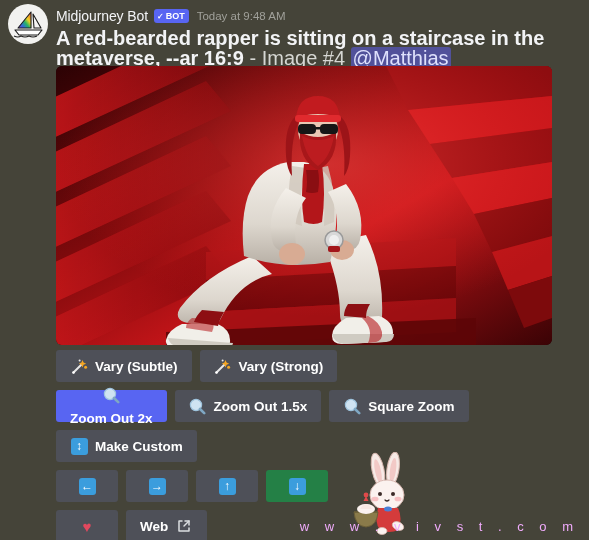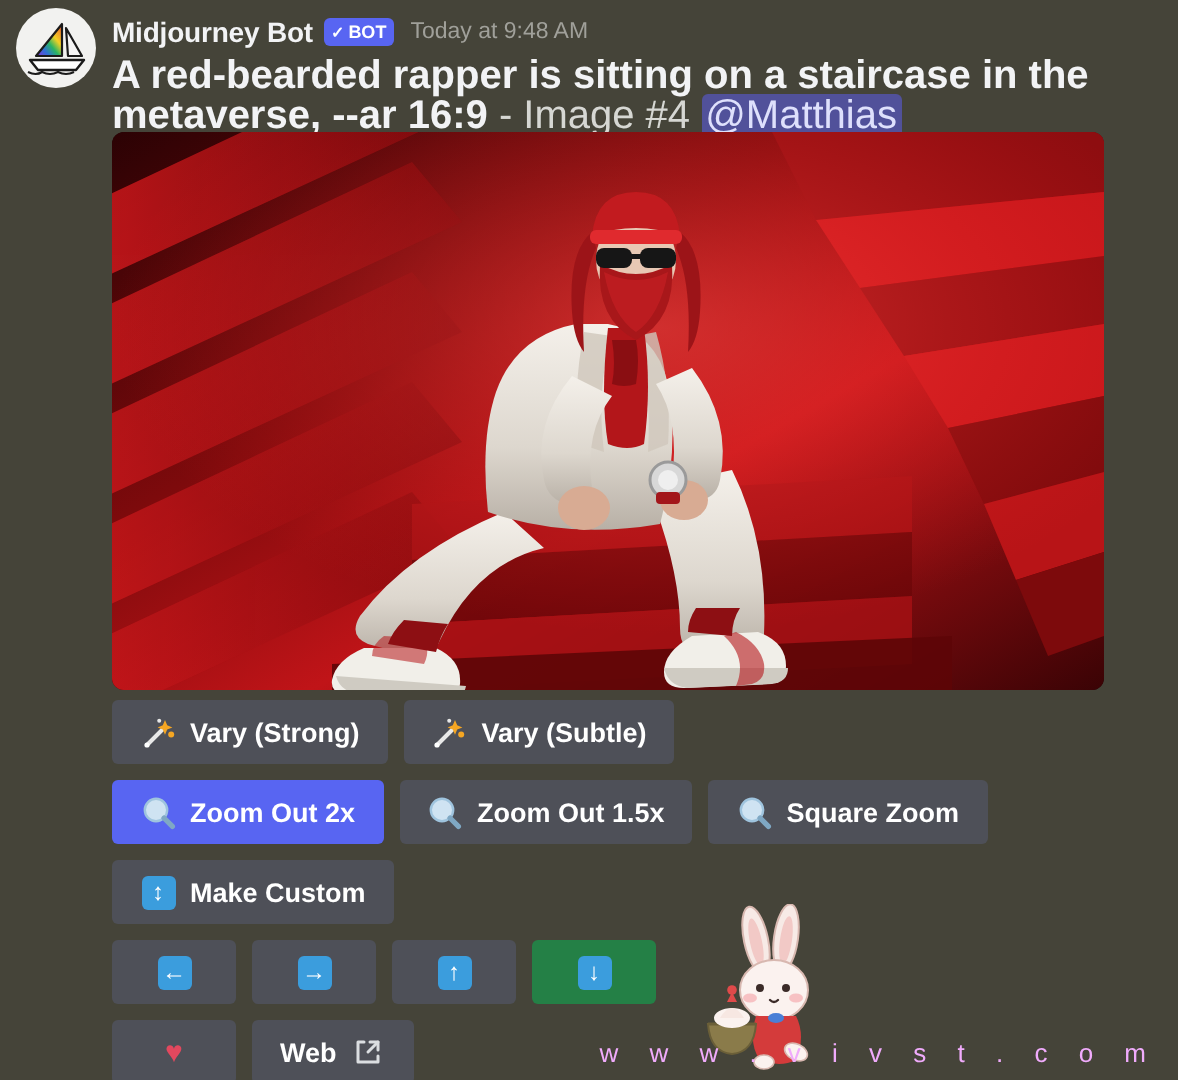--- a/index.html
+++ b/index.html
@@ -39,21 +39,21 @@
 
   .header-line {
     display: flex;
     align-items: center;
     gap: 6px;
     height: 20px;
   }
 
   .author {
     font-size: 14px;
-    font-weight: bold;
+    font-weight: normal;
     color: #f2f3f5;
     letter-spacing: -0.1px;
   }
 
   .bot-badge {
     display: inline-flex;
     align-items: center;
     gap: 2px;
     background: #5865f2;
     color: #fff;
@@ -132,21 +132,21 @@
     border: none;
     border-radius: 3px;
     background: #4e5058;
     color: #ffffff;
     font-family: "Liberation Sans", sans-serif;
     font-size: 13.5px;
     font-weight: bold;
     cursor: pointer;
     white-space: nowrap;
   }
-  .btn.primary { background: #5865f2; }
+  .btn.primary { background: #5865f2; flex-direction: column; }
   .btn.success { background: #248046; }
   .btn.icon-only { padding: 0 22px; }
 
   .btn .emoji {
     display: inline-flex;
     align-items: center;
     justify-content: center;
     width: 18px;
     height: 18px;
     flex: 0 0 18px;
@@ -335,34 +335,34 @@
     <button class="btn">
       <span class="emoji">
         <svg width="17" height="17" viewBox="0 0 17 17">
           <line x1="2.5" y1="14.5" x2="11" y2="6" stroke="#e8e8e8" stroke-width="2" stroke-linecap="round"></line>
           <circle cx="2.5" cy="14.5" r="1.3" fill="#fff"></circle>
           <path d="M11.5 2 l1.1 2.6 l2.6 1.1 l-2.6 1.1 l-1.1 2.6 l-1.1 -2.6 l-2.6 -1.1 l2.6 -1.1 Z" fill="#f5a623"></path>
           <circle cx="14.6" cy="9.3" r="1.5" fill="#f5a623"></circle>
           <circle cx="8.6" cy="2.4" r="1" fill="#e8e8e8"></circle>
         </svg>
       </span>
-      <span>Vary (Strong)</span>
+      <span>Vary (Subtle)</span>
     </button>
 
     <button class="btn">
       <span class="emoji">
         <svg width="17" height="17" viewBox="0 0 17 17">
           <line x1="2.5" y1="14.5" x2="11" y2="6" stroke="#e8e8e8" stroke-width="2" stroke-linecap="round"></line>
           <circle cx="2.5" cy="14.5" r="1.3" fill="#fff"></circle>
           <path d="M11.5 2 l1.1 2.6 l2.6 1.1 l-2.6 1.1 l-1.1 2.6 l-1.1 -2.6 l-2.6 -1.1 l2.6 -1.1 Z" fill="#f5a623"></path>
           <circle cx="14.6" cy="9.3" r="1.5" fill="#f5a623"></circle>
           <circle cx="8.6" cy="2.4" r="1" fill="#e8e8e8"></circle>
         </svg>
       </span>
-      <span>Vary (Subtle)</span>
+      <span>Vary (Strong)</span>
     </button>
   </div>
 
   <div class="row">
     <button class="btn primary">
       <span class="emoji">
         <svg width="17" height="17" viewBox="0 0 17 17">
           <circle cx="7" cy="7" r="5.6" fill="#cfe3f2" stroke="#9fc4de" stroke-width="1.2"></circle>
           <line x1="11" y1="11" x2="15.2" y2="15.2" stroke="#7fa8c4" stroke-width="2.6" stroke-linecap="round"></line>
         </svg>

